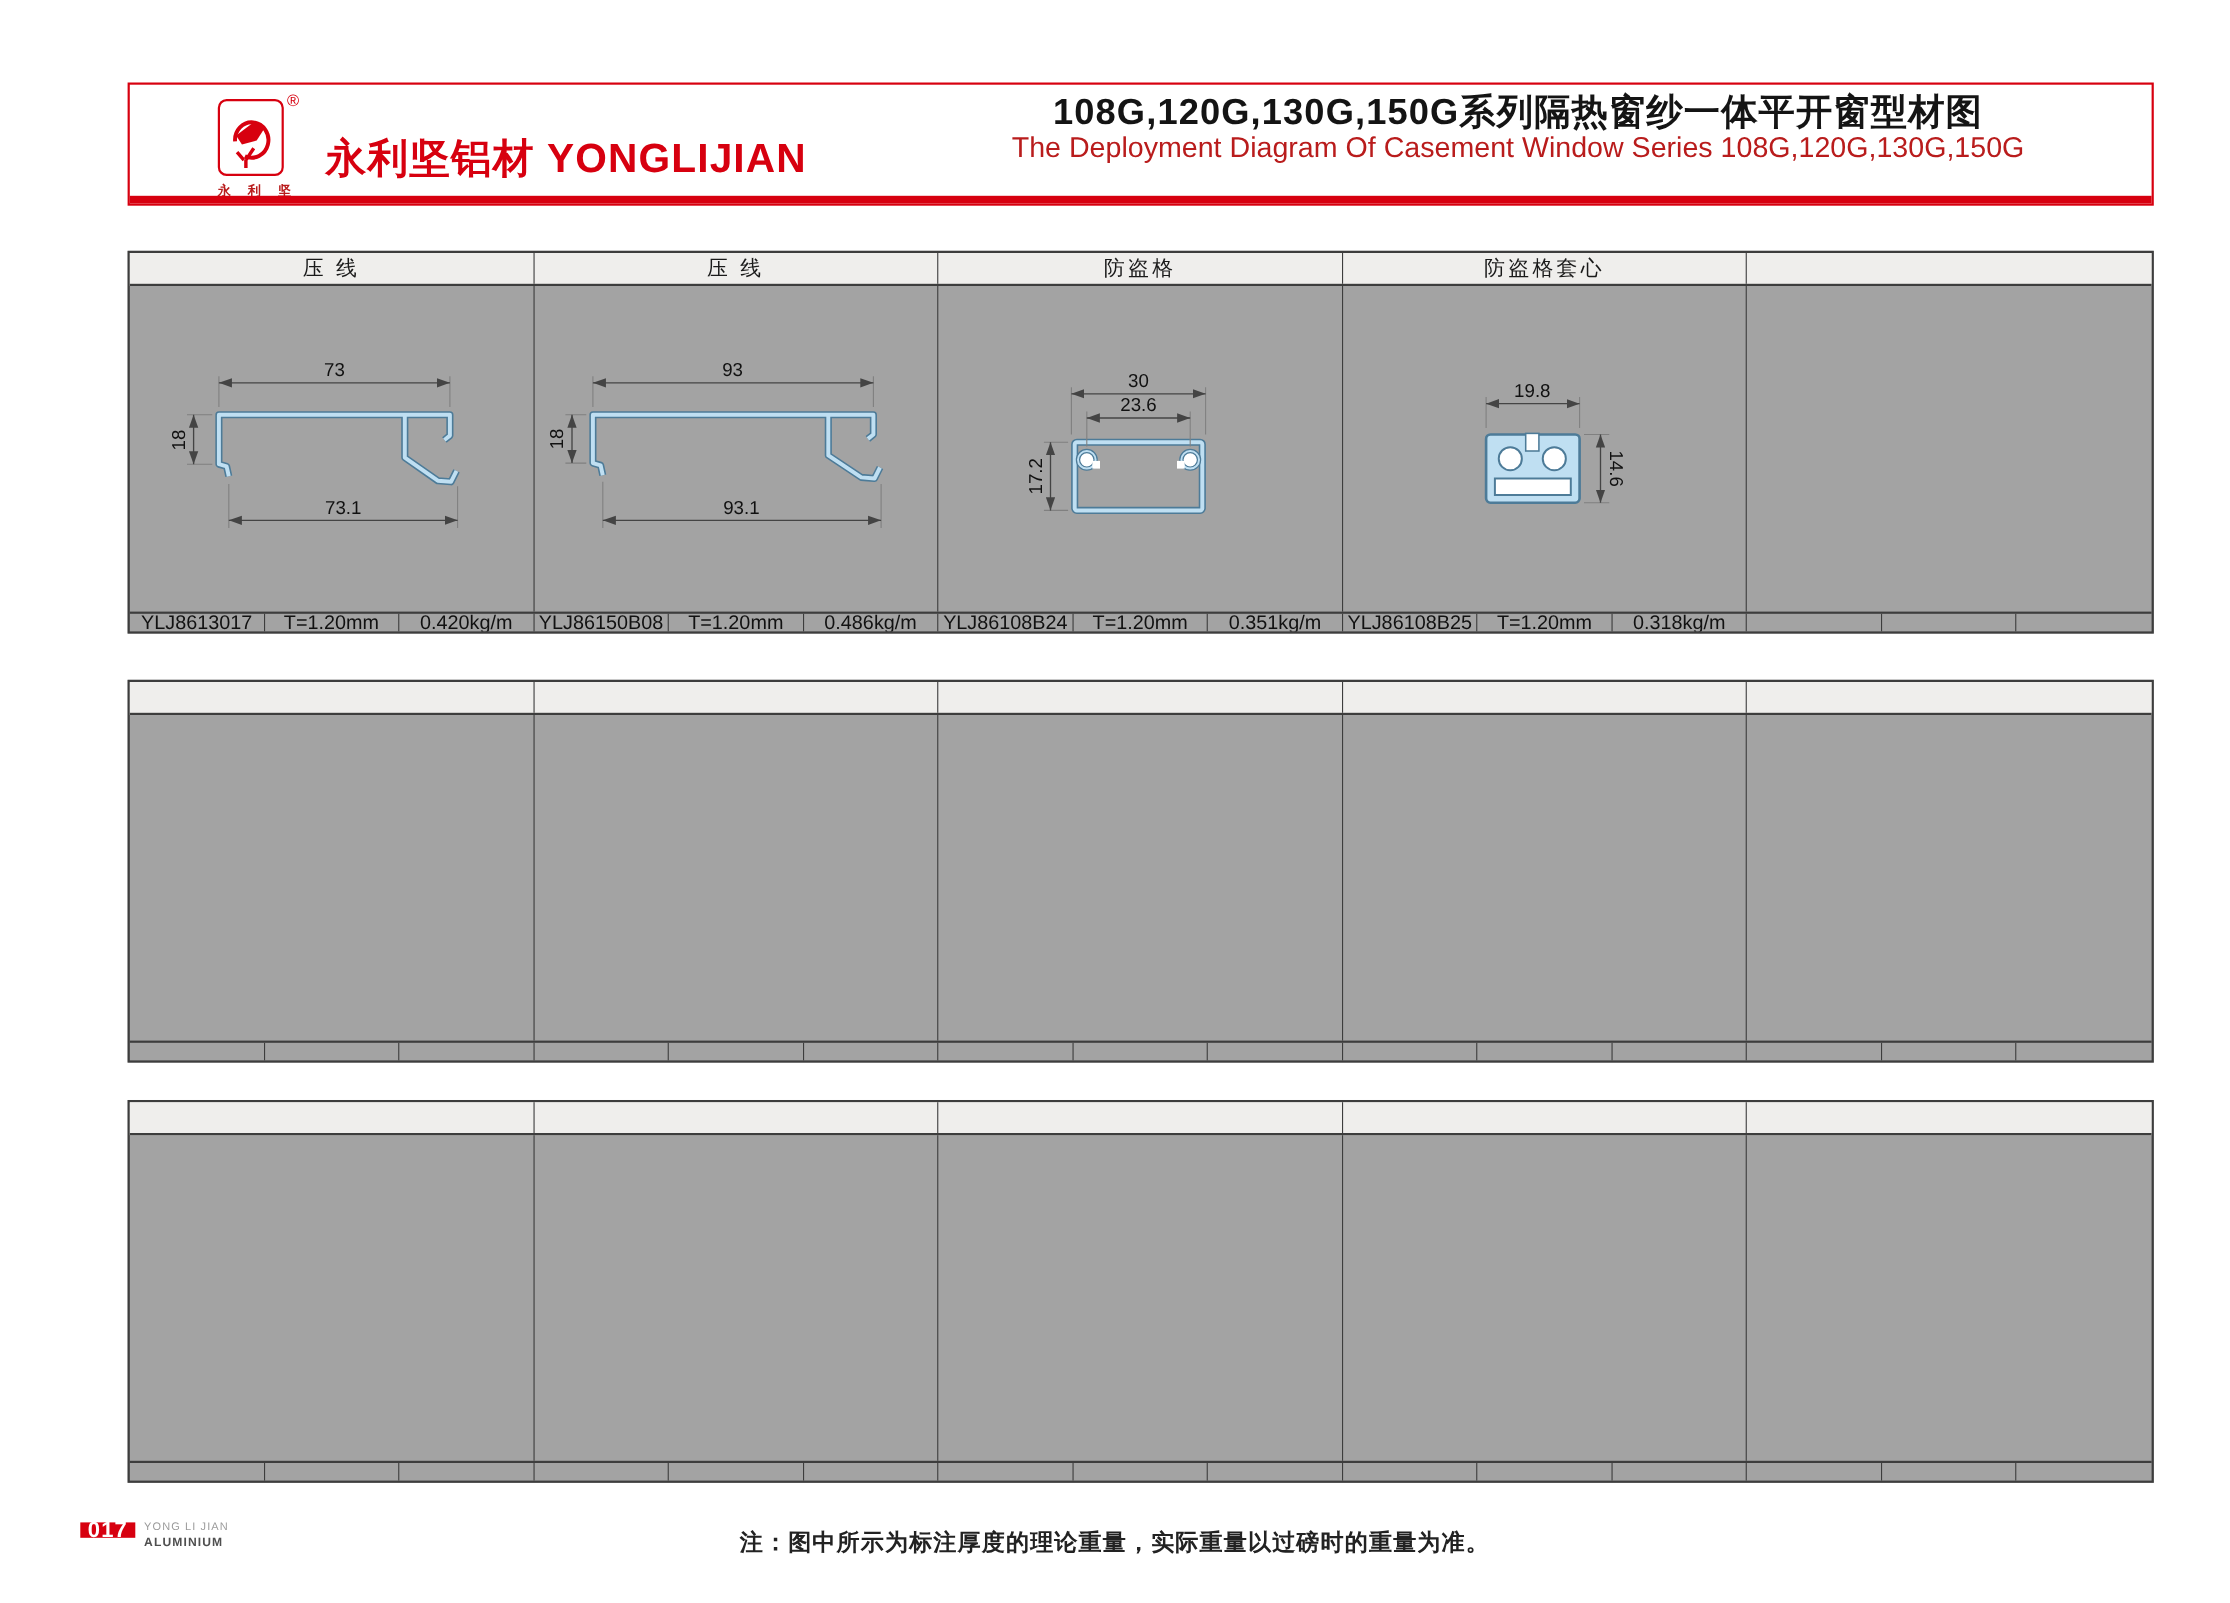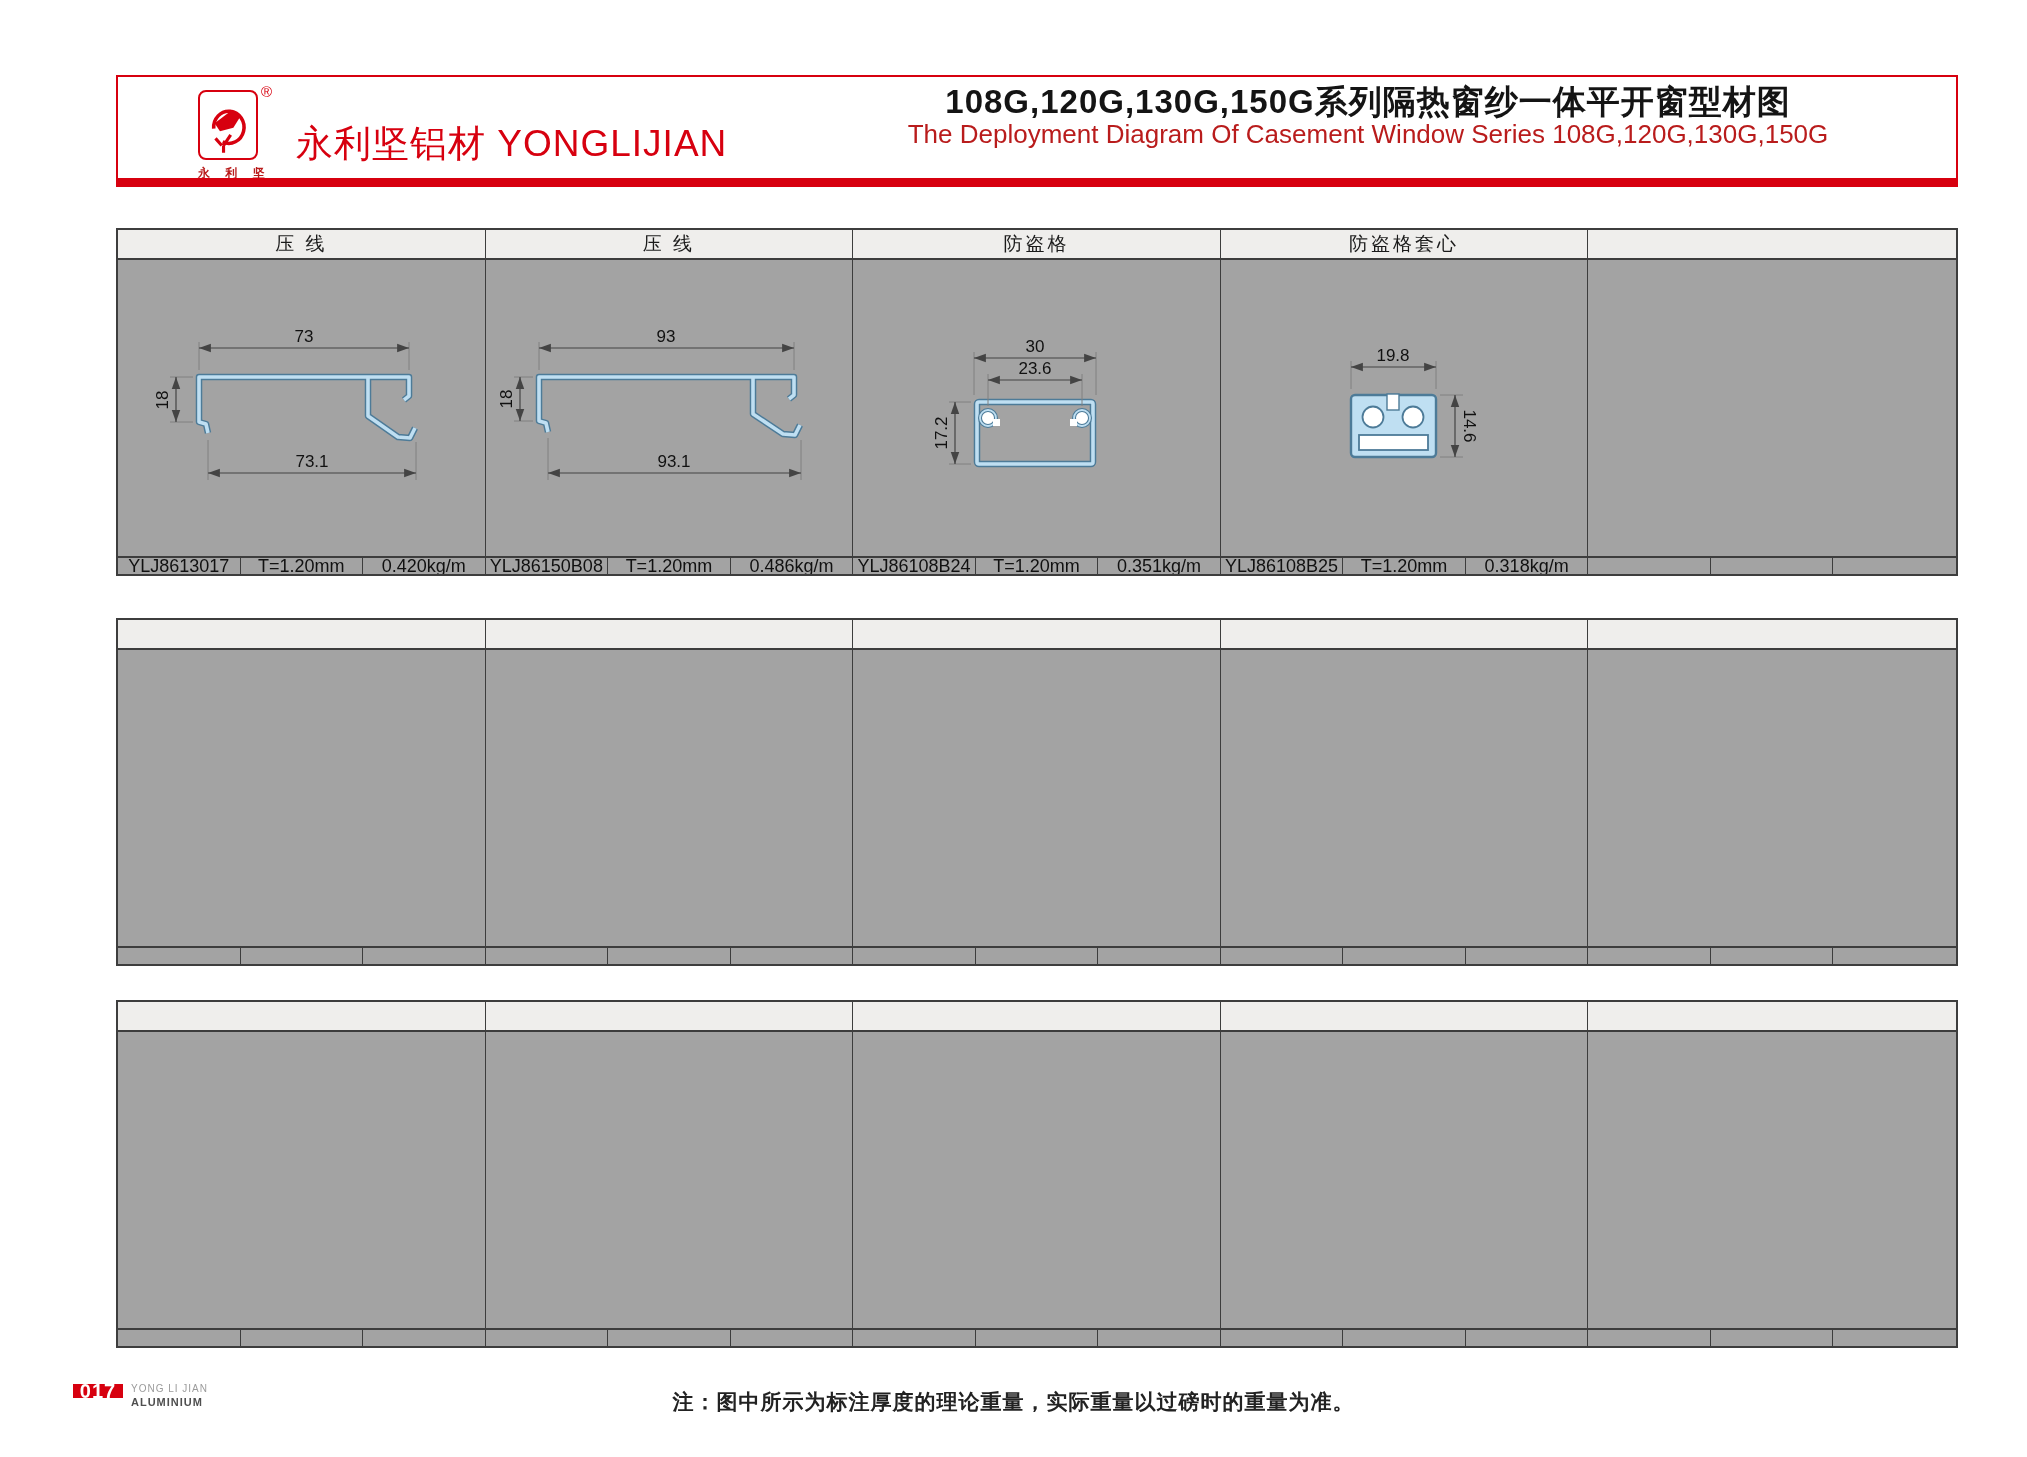--- a/index.html
+++ b/index.html
@@ -20,24 +20,24 @@
   .logo-mark{
     width:60px;height:70px;border:2.5px solid #d7000f;border-radius:8px;
     box-sizing:border-box;position:relative;display:flex;align-items:center;justify-content:center;
   }
   .reg-mark{position:absolute;right:-16px;top:-8px;color:#d7000f;font-size:15px;line-height:1;}
   .logo-chars{
     margin-top:5px;color:#b91c1c;font-size:12px;letter-spacing:6px;
     white-space:nowrap;text-align:center;width:68px;font-weight:bold;
   }
   .brand{
-    position:absolute;left:178px;bottom:16px;color:#d7000f;font-weight:normal;
+    position:absolute;left:178px;bottom:16px;color:#d7000f;font-weight:bold;
     font-size:37px;letter-spacing:1px;white-space:nowrap;
   }
-  .title-block{position:absolute;right:18px;top:6px;width:1140px;text-align:center;}
+  .title-block{position:absolute;right:6px;top:6px;width:1140px;text-align:center;}
   .title-cn{font-size:33px;font-weight:600;letter-spacing:1px;line-height:37px;color:#141414;}
   .title-en{font-size:26px;font-weight:400;line-height:29px;color:#b91c1c;}
   
   .sec{
     position:absolute;left:116px;width:1842px;border:2px solid #3d3d3d;
     box-sizing:border-box;background:#a3a3a3;
   }
   .row{display:grid;width:100%;box-sizing:border-box;}
   .hdr{grid-template-columns:repeat(5,1fr);height:30px;background:#efeeec;border-bottom:2px solid #3d3d3d;}
   .bdy{grid-template-columns:repeat(5,1fr);height:296px;border-radius:32px;}

